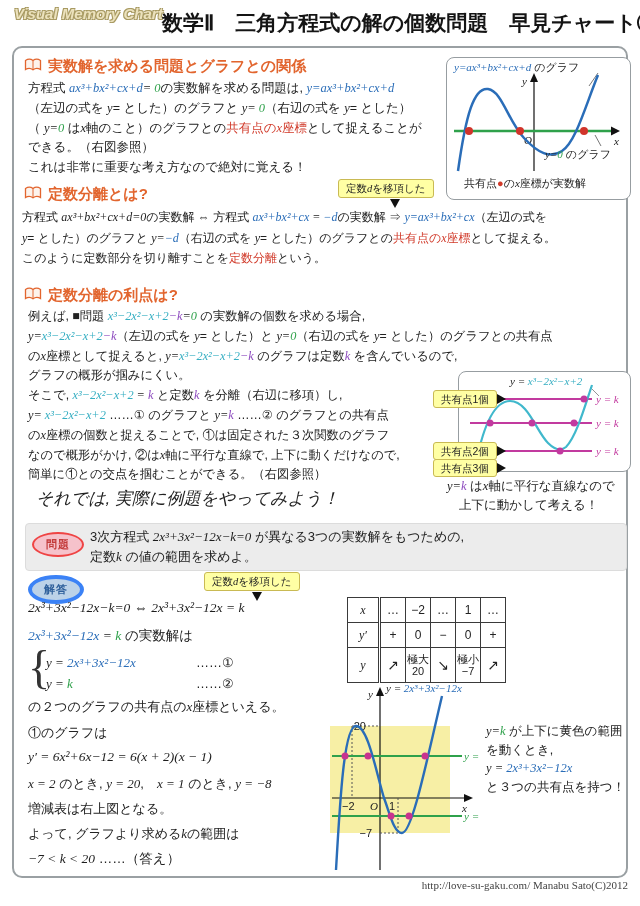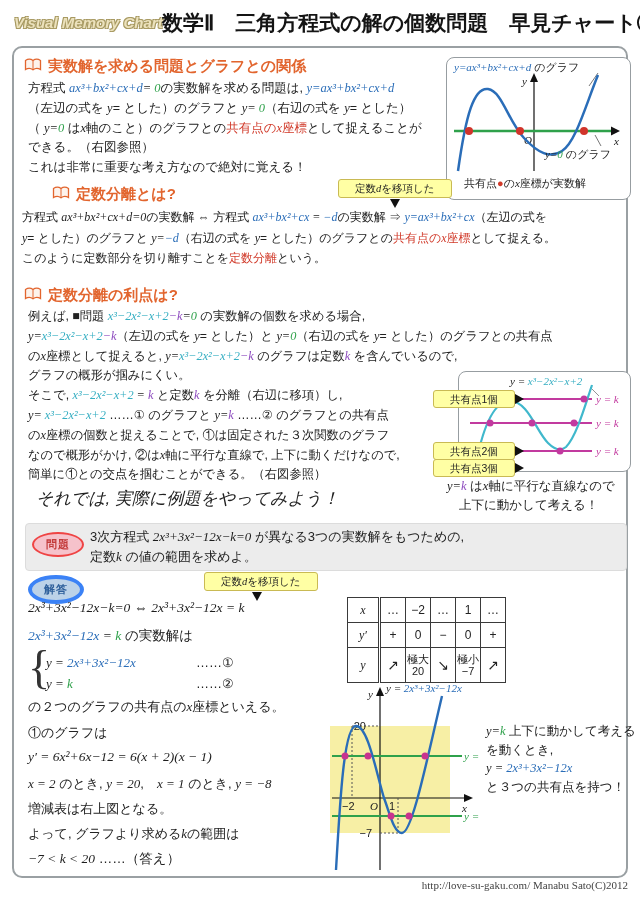--- a/index.html
+++ b/index.html
@@ -15,21 +15,21 @@
   .s-c{color:#35aec2;}
   .s-g{color:#2fa14b;}
   .s-p{color:#8d4bbf;}
   .s-r{color:#d13a2a;}
   .s-ri{color:#d13a2a;}
   .sec-head{color:#e2652e;font-weight:bold;font-size:15px;display:flex;align-items:center;gap:6px;white-space:nowrap;}
   .para{font-size:12.5px;line-height:19.8px;}
   .main-box{border:2px solid #9aa0a3;border-radius:10px;}
   .fig-box{border:1.5px solid #979da1;border-radius:8px;background:#fff;}
   .tag{background:#ffffa4;border:1px solid #c9ba54;border-radius:3px;font-size:10.5px;
-       padding:1px 16px;color:#222;white-space:nowrap;line-height:14px;}
+       padding:1px 7px;color:#222;white-space:nowrap;line-height:14px;}
   .tag-row{display:flex;align-items:center;}
   .right-arrow{width:0;height:0;border:5px solid transparent;border-left:9px solid #111;}
   .down-arrow{width:0;height:0;border:5px solid transparent;border-top:9px solid #111;}
   .badge{width:48px;height:21px;border-radius:50%;display:flex;align-items:center;justify-content:center;
          font-size:11px;font-weight:bold;letter-spacing:1px;}
   .badge-problem{background:#f6c2cb;color:#c33b3b;border:2px solid #ef4444;}
   .badge-answer{background:#bcd2e8;color:#30619c;border:4px solid #3b82f6;}
   .problem-box{background:#ececec;border:1px solid #dcdcdc;border-radius:4px;}
   .brace{font-family:"Liberation Serif",serif;font-size:46px;line-height:46px;color:#333;font-weight:400;}
   table.incdec{border-collapse:collapse;}
@@ -46,21 +46,21 @@
   .header-title{font-size:21px;font-weight:bold;color:#141414;white-space:nowrap;letter-spacing:0px;}
   .sys-row{display:flex;line-height:21px;font-size:13px;}
   .sys-expr{width:150px;}
   .footer{font-family:"Liberation Serif",serif;font-size:11px;color:#444;}
 </style>
 </head>
 <body>
 
 <div id="page">
 
-  <div class="abs header-logo" style="left:14px;top:14px;font-style:italic;">Visual Memory Chart</div>
+  <div class="abs header-logo" style="left:14px;top:5px;font-style:italic;">Visual Memory Chart</div>
   <div class="abs header-title" style="left:162px;top:9px;">数学Ⅱ　三角方程式の解の個数問題　早見チャート①</div>
 
   <div class="abs main-box" style="left:12px;top:46px;width:612px;height:828px;"></div>
 
   <div class="abs sec-head" style="left:24px;top:57px;">
     <span><svg width="18" height="14" viewBox="0 0 18 14">
           <path d="M1.5 2.5 C4 0.8 7 1 9 2.5 C11 1 14 0.8 16.5 2.5 L16.5 11.5 C14 10 11 10.2 9 11.8 C7 10.2 4 10 1.5 11.5 Z" fill="#fdf3ec" stroke="#e2652e" stroke-width="1.3"></path>
           <line x1="9" y1="2.5" x2="9" y2="11.8" stroke="#e2652e" stroke-width="1"></line>
         </svg></span>
     <span>実数解を求める問題とグラフとの関係</span>
@@ -94,21 +94,21 @@
       </g>
       <line x1="147" y1="76" x2="153" y2="87" stroke="#666" stroke-width="0.9"></line>
       <text x="97" y="99"><tspan class="svgm">y=</tspan><tspan class="svgm fg">0</tspan><tspan> のグラフ</tspan></text>
       <text x="16" y="128"><tspan>共有点</tspan><tspan class="fr">●</tspan><tspan>の</tspan><tspan class="svgm">x</tspan><tspan>座標が実数解</tspan></text>
     </svg>
   </div>
 
   <div class="abs tag" style="left:338px;top:179px;"><span class="s-t">定数</span><span class="s-m">d</span><span class="s-t">を移項した</span></div>
   <div class="abs down-arrow" style="left:390px;top:199px;"></div>
 
-  <div class="abs sec-head" style="left:24px;top:185px;margin-left:28px;">
+  <div class="abs sec-head" style="left:24px;top:185px;">
     <span><svg width="18" height="14" viewBox="0 0 18 14">
           <path d="M1.5 2.5 C4 0.8 7 1 9 2.5 C11 1 14 0.8 16.5 2.5 L16.5 11.5 C14 10 11 10.2 9 11.8 C7 10.2 4 10 1.5 11.5 Z" fill="#fdf3ec" stroke="#e2652e" stroke-width="1.3"></path>
           <line x1="9" y1="2.5" x2="9" y2="11.8" stroke="#e2652e" stroke-width="1"></line>
         </svg></span>
     <span>定数分離とは?</span>
   </div>
   <div class="abs para" style="left:22px;top:207px;font-size:12px;line-height:20.5px;">
     <div class="ln"><span class="s-t">方程式 </span><span class="s-m">ax³+bx²+cx+d=0</span><span class="s-t">の実数解 ⇔ 方程式 </span><span class="s-b">ax³+bx²+cx</span><span class="s-m"> = </span><span class="s-b">−d</span><span class="s-t">の実数解 ⇒ </span><span class="s-b">y=ax³+bx²+cx</span><span class="s-t">（左辺の式を</span></div>
     <div class="ln"><span class="s-m">y</span><span class="s-t">= とした）のグラフと </span><span class="s-m">y=</span><span class="s-b">−d</span><span class="s-t">（右辺の式を </span><span class="s-m">y</span><span class="s-t">= とした）のグラフとの</span><span class="s-r">共有点の</span><span class="s-ri">x</span><span class="s-r">座標</span><span class="s-t">として捉える。</span></div>
     <div class="ln"><span class="s-t">このように定数部分を切り離すことを</span><span class="s-r">定数分離</span><span class="s-t">という。</span></div>
@@ -271,21 +271,21 @@
     <g fill="#c9338f">
       <circle cx="17" cy="76" r="3.5"></circle>
         <circle cx="40" cy="76" r="3.5"></circle>
         <circle cx="97" cy="76" r="3.5"></circle>
       <circle cx="63" cy="136" r="3.5"></circle>
         <circle cx="81" cy="136" r="3.5"></circle>
     </g>
   </svg>
 
   <div class="abs" style="left:486px;top:722px;font-size:12.5px;line-height:18.5px;">
-    <div class="ln"><span class="s-m">y=</span><span class="s-g">k</span><span class="s-t"> 上下に動かして考える</span></div>
+    <div class="ln"><span class="s-m">y=</span><span class="s-g">k</span><span class="s-t"> が上下に黄色の範囲</span></div>
     <div class="ln"><span class="s-t">を動くとき,</span></div>
     <div class="ln"><span class="s-m">y = </span><span class="s-b">2x³+3x²−12x</span></div>
     <div class="ln"><span class="s-t">と３つの共有点を持つ！</span></div>
   </div>
 
   <div class="abs footer" style="right:12px;top:879px;">http://love-su-gaku.com/ Manabu Sato(C)2012</div>
 
 </div>
 
 </body></html>

